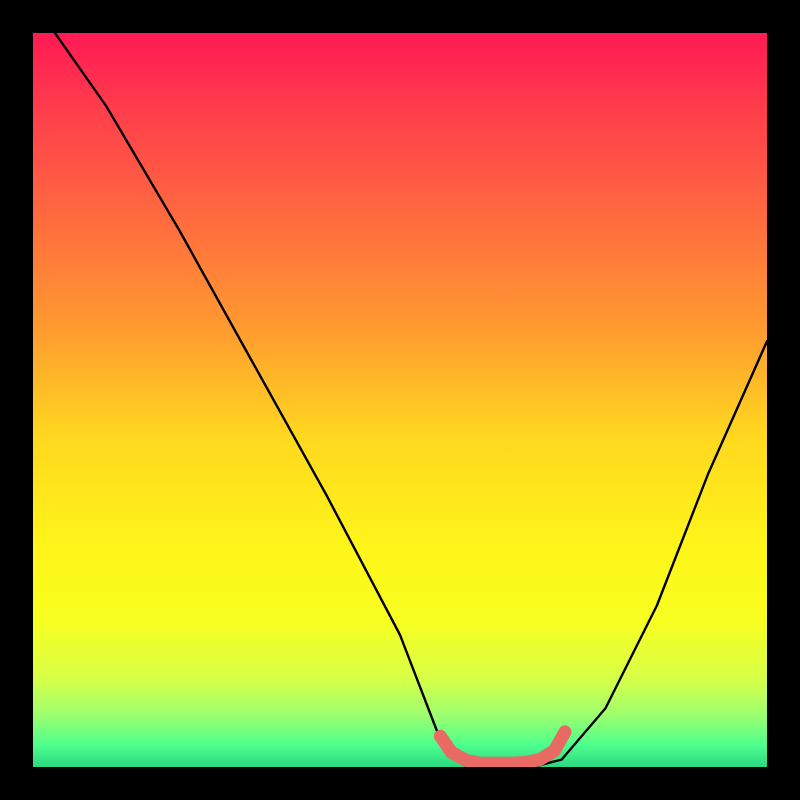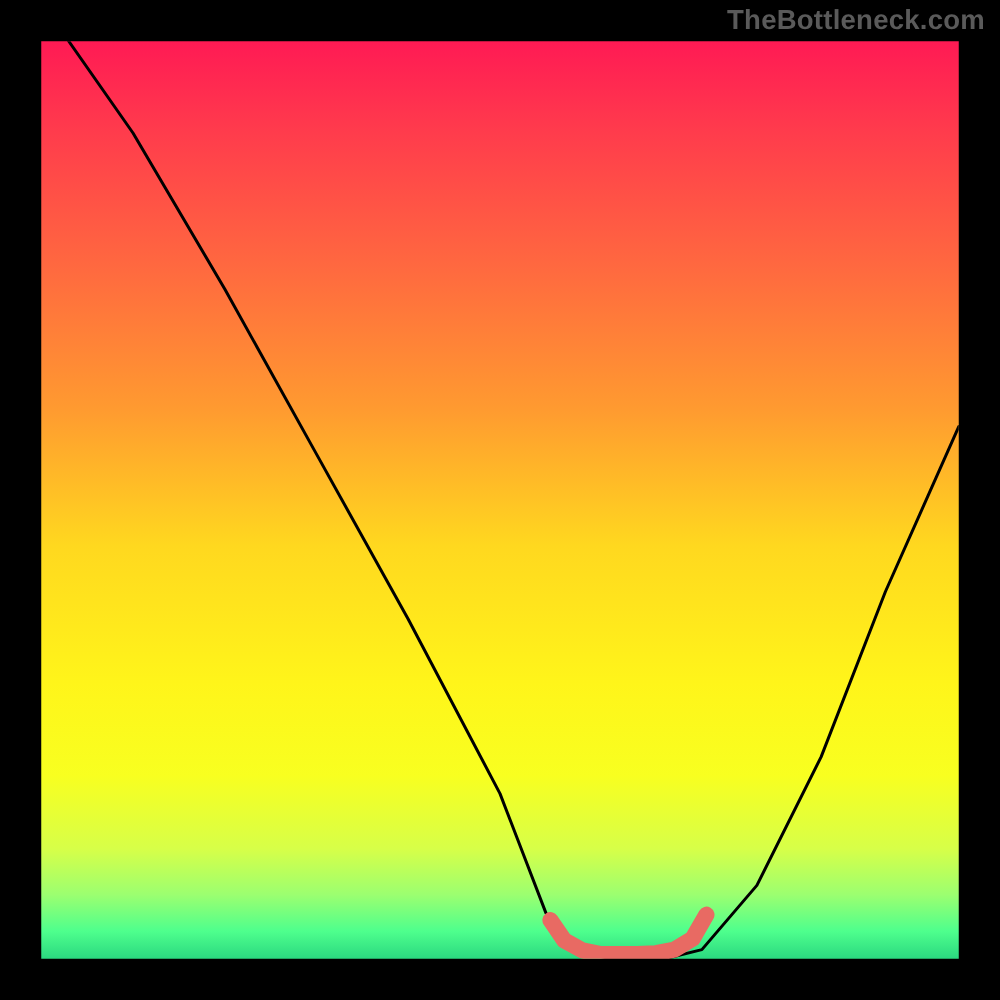--- a/index.html
+++ b/index.html
@@ -51,21 +51,20 @@
     position: absolute;
     left: 0;
     top: 0;
   }
 </style>
 </head>
 <body>
 
 <div class="frame">
 
-  <div class="attribution">TheBottleneck.com</div>
 
   <div class="plot-area">
     <svg class="curve" width="734" height="734" viewBox="0 0 734 734">
       <path id="main-curve" fill="none" stroke="#000" stroke-width="2.4" stroke-linecap="round" stroke-linejoin="round" d="M22.0 0.0 L73.4 73.4 L146.8 198.2 L220.2 330.3 L293.6 462.4 L367.0 601.9 L403.7 697.3 L425.7 726.7 L455.1 734.0 L499.1 734.0 L528.5 726.7 L572.5 675.3 L623.9 572.5 L675.3 440.4 L734.0 308.3"></path>
       <path id="highlight-curve" fill="none" stroke="#e86a63" stroke-width="13" stroke-linecap="round" stroke-linejoin="round" d="M407.4 703.2 L418.4 719.3 L433.1 727.4 L447.7 730.3 L462.4 730.3 L477.1 730.3 L491.8 729.6 L506.5 726.7 L521.1 717.9 L532.1 698.8"></path>
     </svg>
   </div>
 
 </div>
 

